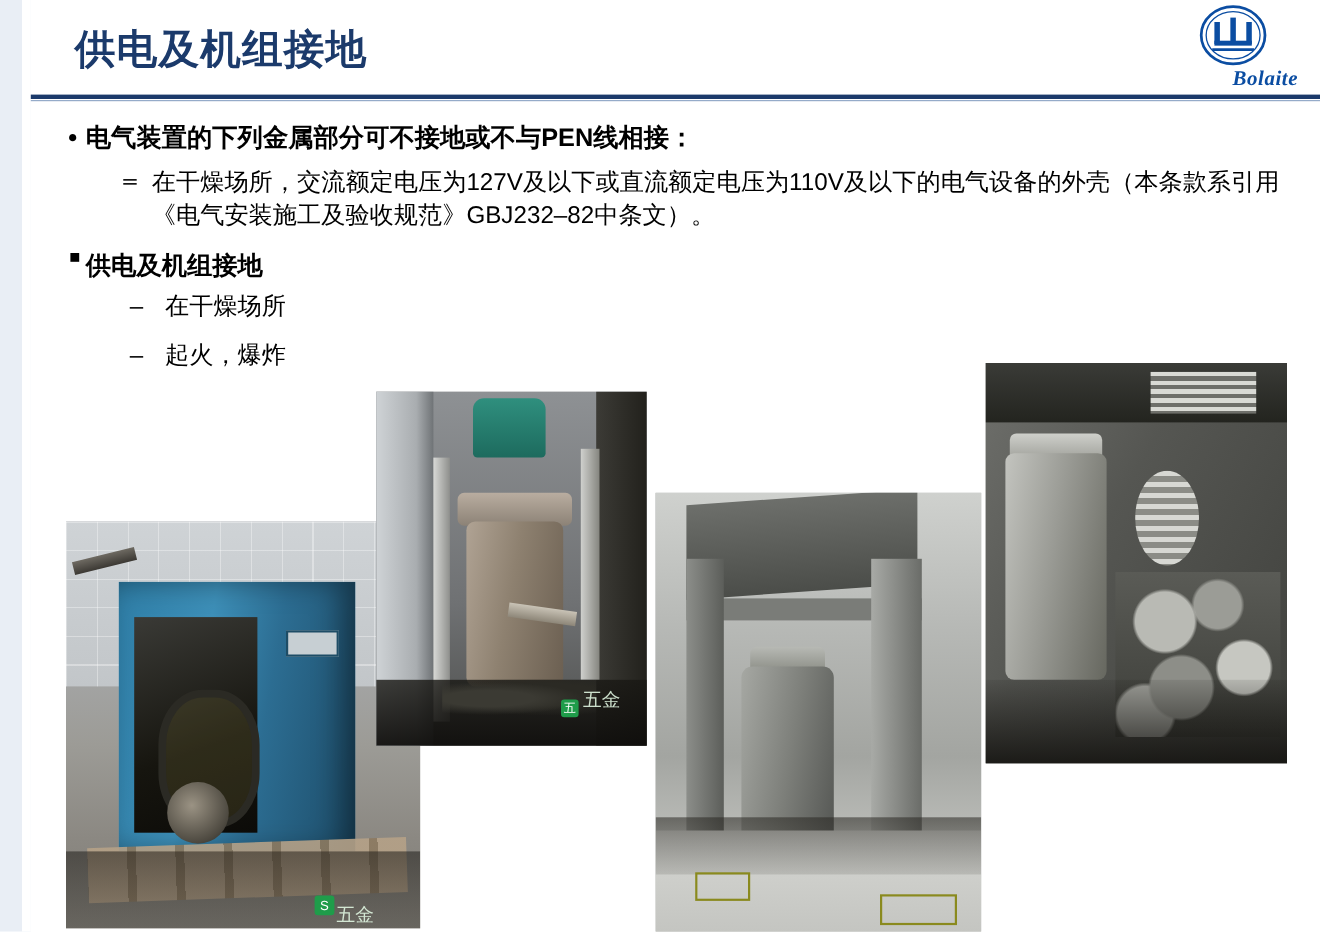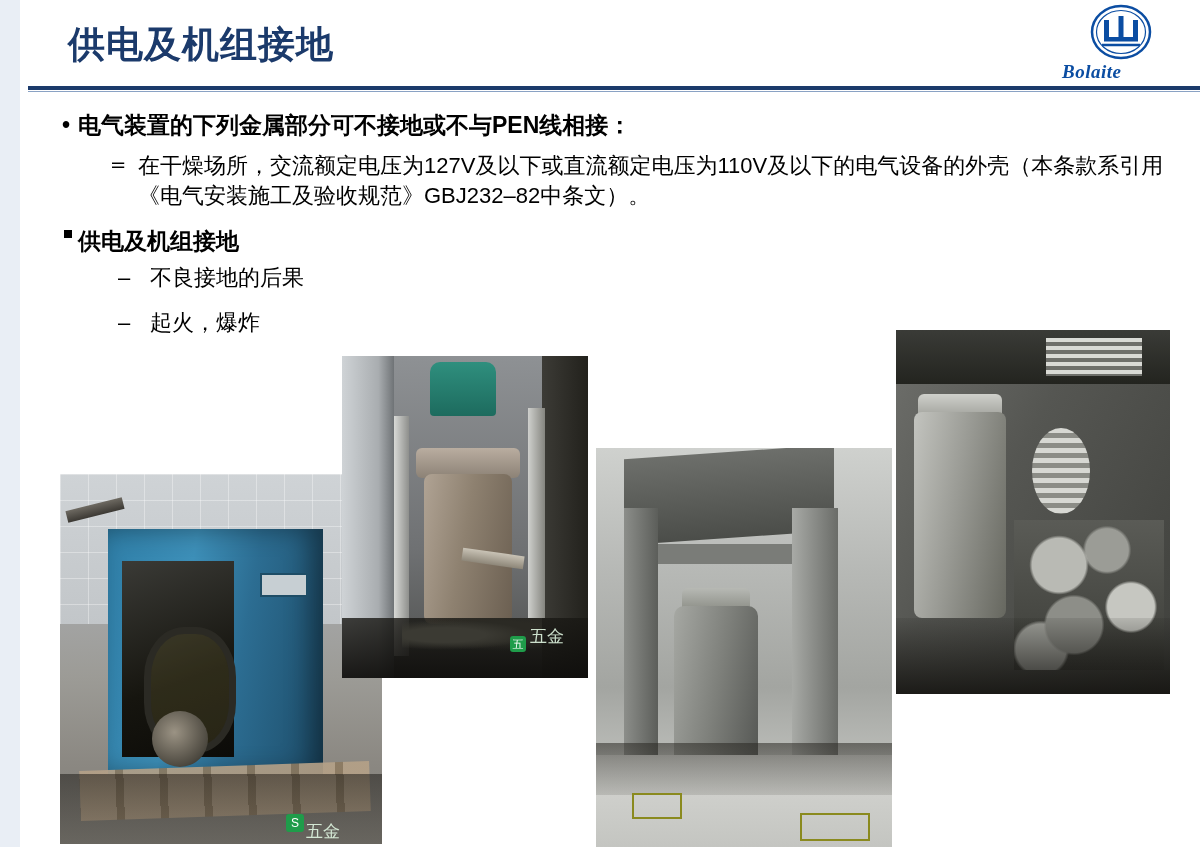--- a/index.html
+++ b/index.html
@@ -55,21 +55,21 @@
     left: 0; top: 91px;
     width: 1172px; height: 1px;
     background: #8aa2c4;
   }
 
   
   .logo {
     position: absolute;
     right: 20px; top: 4px;
     width: 118px; height: 80px;
-    text-align: left;
+    text-align: right;
     color: #0b4da2;
   }
   .logo svg { display: block; margin: 0 auto; }
   .logo-text {
     font-family: "Liberation Serif", serif;
     font-size: 19px;
     font-style: italic;
     font-weight: bold;
     color: #0b4da2;
     letter-spacing: 0.5px;
@@ -405,21 +405,21 @@
     <span>在干燥场所，交流额定电压为127V及以下或直流额定电压为110V及以下的电气设备的外壳（本条款系引用《电气安装施工及验收规范》GBJ232–82中条文）。</span>
   </div>
 
   <div class="lvl1">
     <span class="marker-sq"></span>
     <span>供电及机组接地</span>
   </div>
 
   <div class="lvl3">
     <span class="dash">–</span>
-    <span>不良接地的后果</span>
+    <span>在干燥场所</span>
   </div>
 
   <div class="lvl3">
     <span class="dash">–</span>
     <span>起火，爆炸</span>
   </div>
 
 </div>
 
 <div class="photo" id="photo-burnt-compressor-blue">

